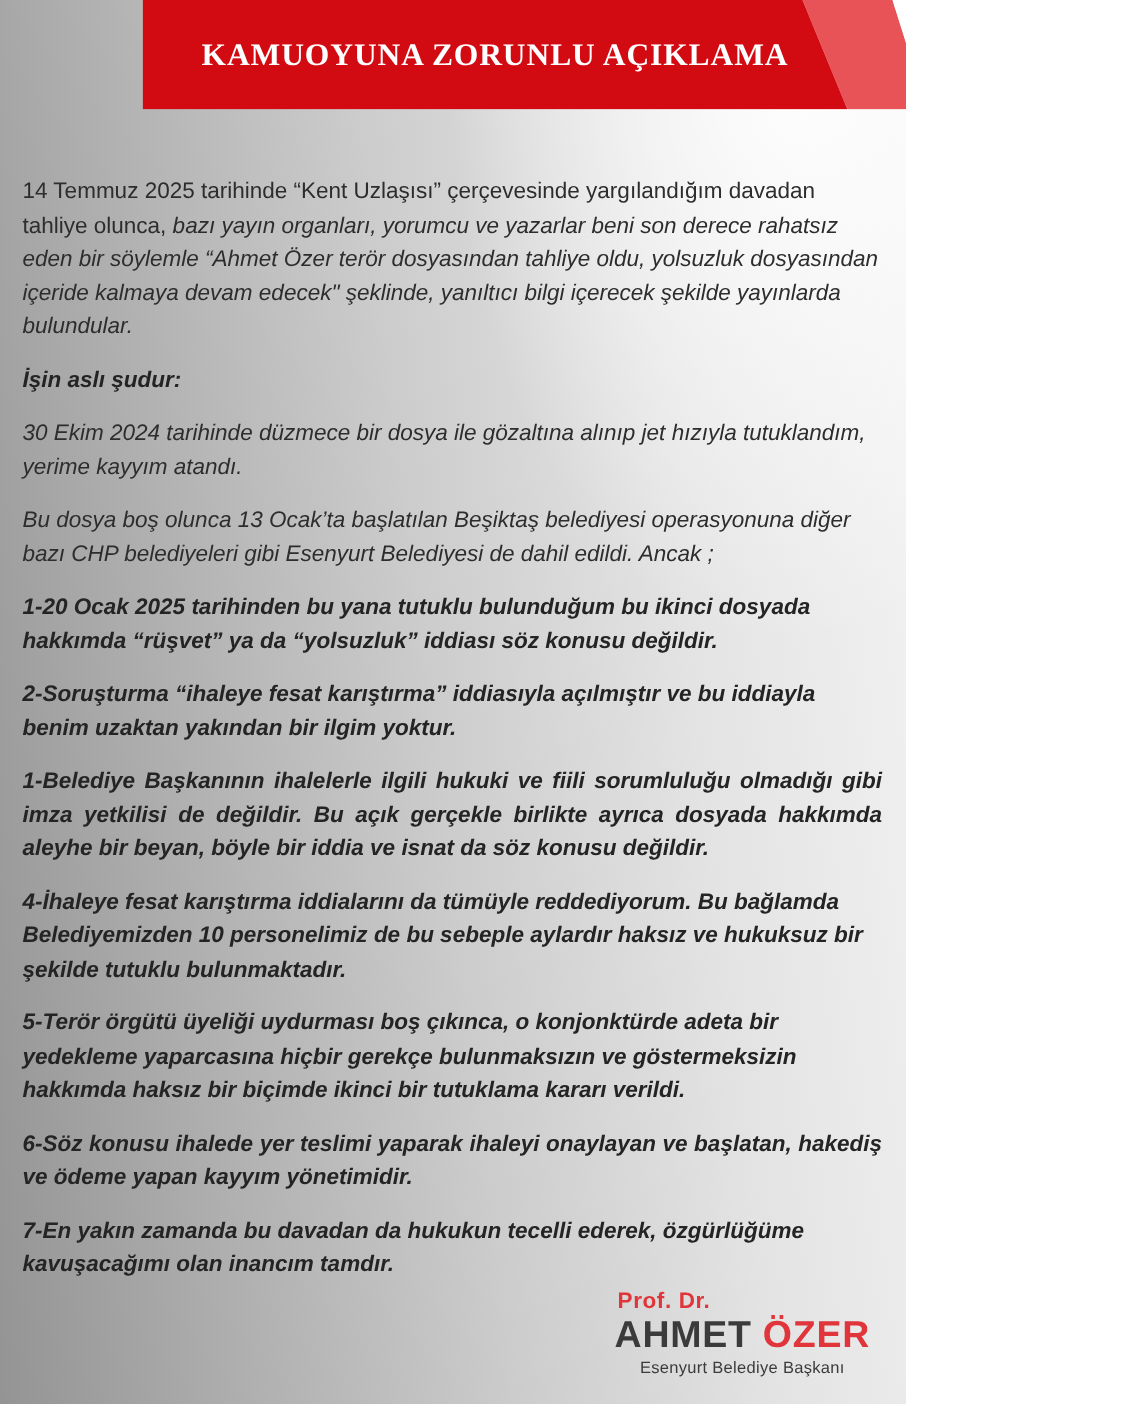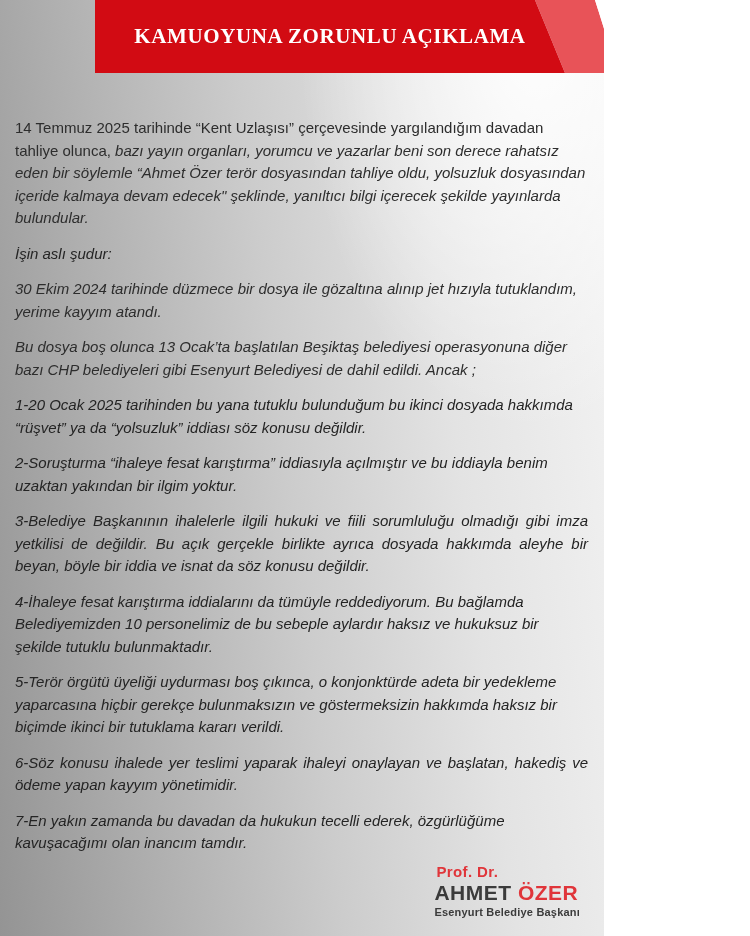--- a/index.html
+++ b/index.html
@@ -42,38 +42,38 @@
 
   
   .content {
     padding:20px 16px 0 15px;
     font-size:15px; line-height:1.5;
     color:#2d2d2d;
     font-style:italic;
     margin-top:24px;
   }
   .para { margin:0 0 13px 0; }
-  .bold { font-weight:400; color:#242424; }
+  .bold { font-weight:700; color:#242424; }
   .up { font-style:normal; }
   .justify { text-align:justify; }
   .closing { font-style:normal; margin-top:22px; color:#333333; }
 
   
   .signature { position:absolute; right:24px; bottom:18px; font-style:normal; }
   .sig-title {
     color:#e0353a; font-weight:700; font-size:15px; letter-spacing:0.4px;
     line-height:1.1; padding-left:2px;
   }
   .sig-name {
-    font-size:21px; font-weight:700; letter-spacing:0.5px;
+    font-size:25px; font-weight:700; letter-spacing:0.5px;
     color:#3b3b3b; line-height:1.1; white-space:nowrap;
   }
   .sig-last { color:#e0353a; }
   .sig-role {
-    font-size:11px; font-weight:700; color:#3b3b3b;
+    font-size:11px; font-weight:400; color:#3b3b3b;
     text-align:center; margin-top:2px; letter-spacing:0.2px;
   }
 </style>
 </head>
 <body>
 
 <div class="page">
 
   <header class="header">
     <div class="stripe stripe-red"></div>
@@ -89,21 +89,21 @@
     <p class="para bold">İşin aslı şudur:</p>
 
     <p class="para">30 Ekim 2024 tarihinde düzmece bir dosya ile gözaltına alınıp jet hızıyla tutuklandım, yerime kayyım atandı.</p>
 
     <p class="para">Bu dosya boş olunca 13 Ocak’ta başlatılan Beşiktaş belediyesi operasyonuna diğer bazı CHP belediyeleri gibi Esenyurt Belediyesi de dahil edildi. Ancak ;</p>
 
     <p class="para bold">1-20 Ocak 2025 tarihinden bu yana tutuklu bulunduğum bu ikinci dosyada  hakkımda “rüşvet” ya da “yolsuzluk” iddiası söz konusu değildir.</p>
 
     <p class="para bold">2-Soruşturma “ihaleye fesat karıştırma” iddiasıyla açılmıştır ve bu iddiayla benim uzaktan yakından bir ilgim yoktur.</p>
 
-    <p class="para bold justify">3-Belediye Başkanının ihalelerle ilgili hukuki ve fiili sorumluluğu olmadığı gibi imza yetkilisi de değildir. Bu açık gerçekle birlikte ayrıca dosyada hakkımda aleyhe bir beyan, böyle bir iddia ve isnat da söz konusu değildir.</p>
+    <p class="para bold justify">1-Belediye Başkanının ihalelerle ilgili hukuki ve fiili sorumluluğu olmadığı gibi imza yetkilisi de değildir. Bu açık gerçekle birlikte ayrıca dosyada hakkımda aleyhe bir beyan, böyle bir iddia ve isnat da söz konusu değildir.</p>
 
     <p class="para bold">4-İhaleye fesat karıştırma iddialarını da tümüyle reddediyorum. Bu bağlamda Belediyemizden 10 personelimiz de bu sebeple aylardır haksız ve hukuksuz bir şekilde tutuklu bulunmaktadır.</p>
 
     <p class="para bold">5-Terör örgütü üyeliği uydurması boş çıkınca, o konjonktürde adeta bir yedekleme yaparcasına hiçbir gerekçe bulunmaksızın ve göstermeksizin hakkımda haksız bir biçimde ikinci bir tutuklama kararı verildi.</p>
 
     <p class="para bold justify">6-Söz konusu ihalede yer teslimi yaparak ihaleyi onaylayan ve başlatan, hakediş ve ödeme yapan kayyım yönetimidir.</p>
 
     <p class="para bold">7-En yakın zamanda bu davadan da hukukun tecelli ederek, özgürlüğüme kavuşacağımı olan inancım tamdır.</p>
 
 

